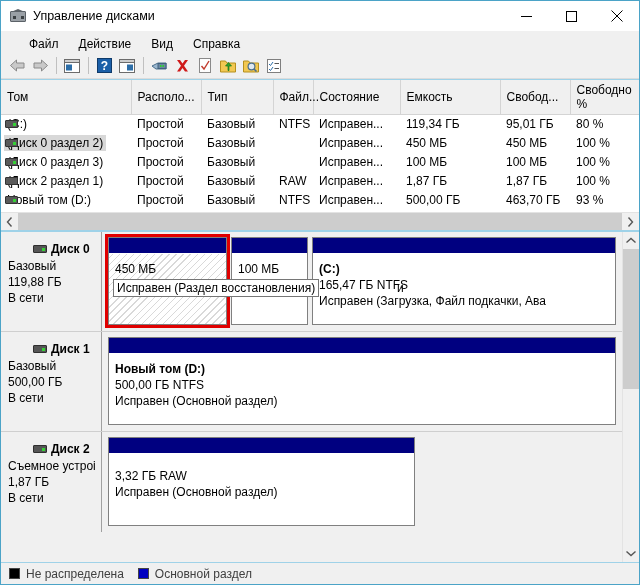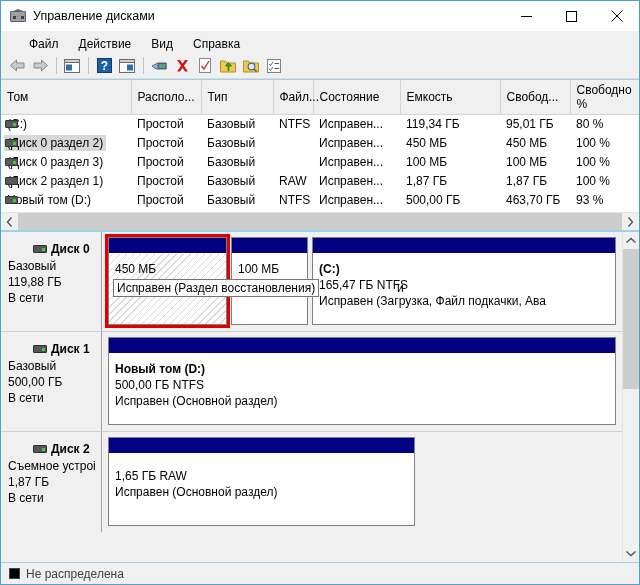--- a/index.html
+++ b/index.html
@@ -499,21 +499,21 @@
             <span>Диск 2</span>
           </div>
           <div class="disk-line">Съемное устроі</div>
           <div class="disk-line">1,87 ГБ</div>
           <div class="disk-line">В сети</div>
         </div>
         <div class="disk-parts">
           <div class="part" style="flex:0 0 307px">
             <div class="pbar"></div>
             <div class="pbody" style="padding-top:14px">
-              <div class="ptext">1,65 ГБ RAW</div>
+              <div class="ptext">3,32 ГБ RAW</div>
               <div class="ptext">Исправен (Основной раздел)</div>
             </div>
           </div>
         </div>
       </div>
 
     </div>
     <div class="vscroll">
       <div class="vs-arrow">
         <svg width="10" height="7" viewBox="0 0 10 7">
@@ -529,15 +529,19 @@
           </svg>
       </div>
     </div>
   </div>
 
   <div class="legend">
     <div class="legend-item">
       <span class="legend-swatch" style="background:#000000"></span>
       <span class="legend-label">Не распределена</span>
     </div>
+    <div class="legend-item">
+      <span class="legend-swatch" style="background:#0000c0"></span>
+      <span class="legend-label">Основной раздел</span>
+    </div>
   </div>
 
 </div>
 
 </body></html>

